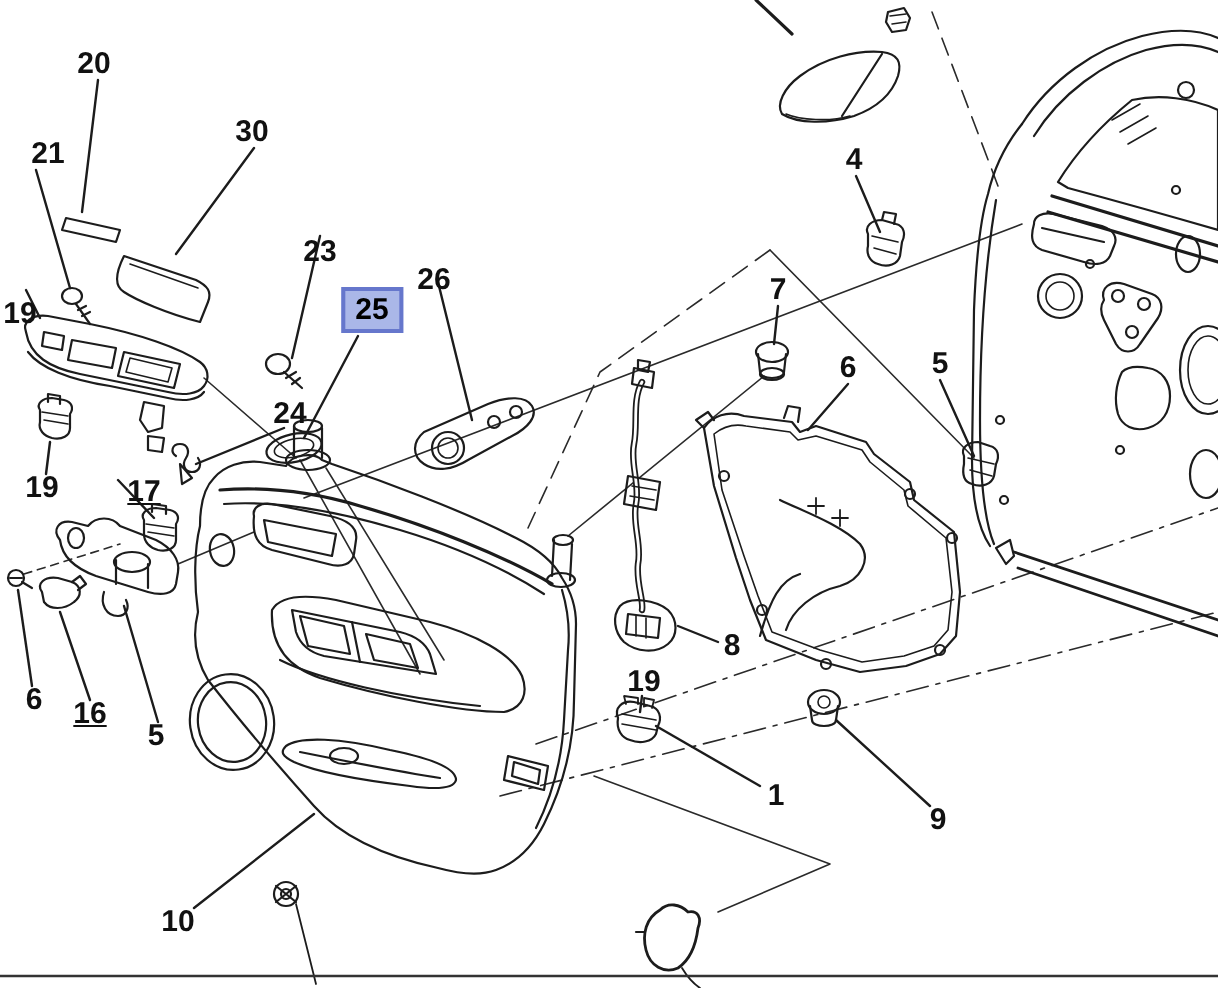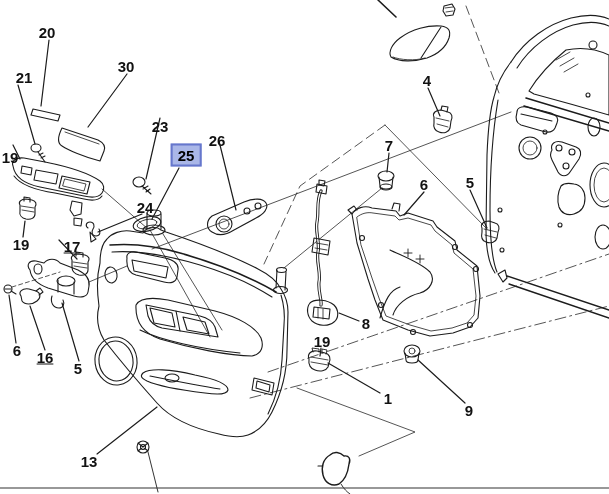--- a/index.html
+++ b/index.html
@@ -297,21 +297,21 @@
       <div class="callout" style="left: 160px; top: 126px;">23</div>
       <div class="callout highlighted" style="left: 186px; top: 155px;">25</div>
       <div class="callout" style="left: 217px; top: 140px;">26</div>
       <div class="callout" style="left: 10px; top: 136px; margin-top: 21px;">19</div>
       <div class="callout" style="left: 145px; top: 207px;">24</div>
       <div class="callout" style="left: 21px; top: 244px;">19</div>
       <div class="callout" style="left: 72px; top: 246px; text-decoration: underline;">17</div>
       <div class="callout" style="left: 17px; top: 350px;">6</div>
       <div class="callout" style="left: 45px; top: 357px; text-decoration: underline;">16</div>
       <div class="callout" style="left: 78px; top: 368px;">5</div>
-      <div class="callout" style="left: 89px; top: 461px;">13</div>
+      <div class="callout" style="left: 89px; top: 461px;">10</div>
       <div class="callout" style="left: 427px; top: 80px;">4</div>
       <div class="callout" style="left: 389px; top: 145px;">7</div>
       <div class="callout" style="left: 424px; top: 184px;">6</div>
       <div class="callout" style="left: 470px; top: 182px;">5</div>
       <div class="callout" style="left: 366px; top: 323px;">8</div>
       <div class="callout" style="left: 322px; top: 341px;">19</div>
       <div class="callout" style="left: 388px; top: 398px;">1</div>
       <div class="callout" style="left: 469px; top: 410px;">9</div>
     </div>
 

